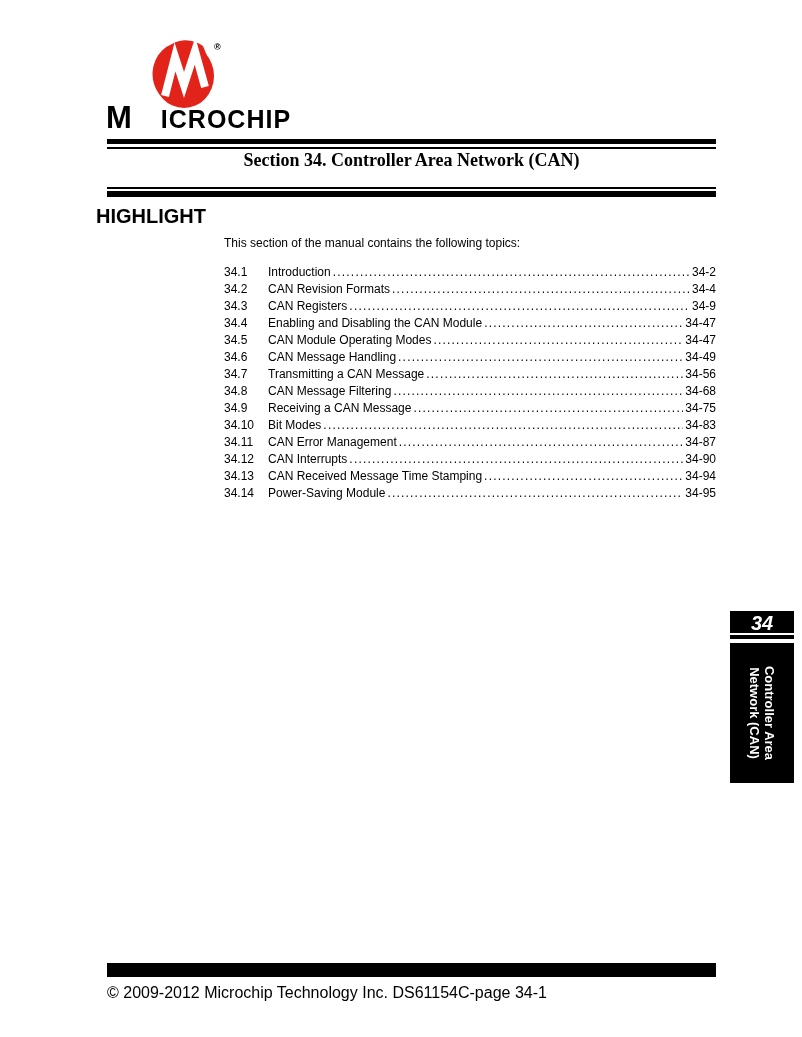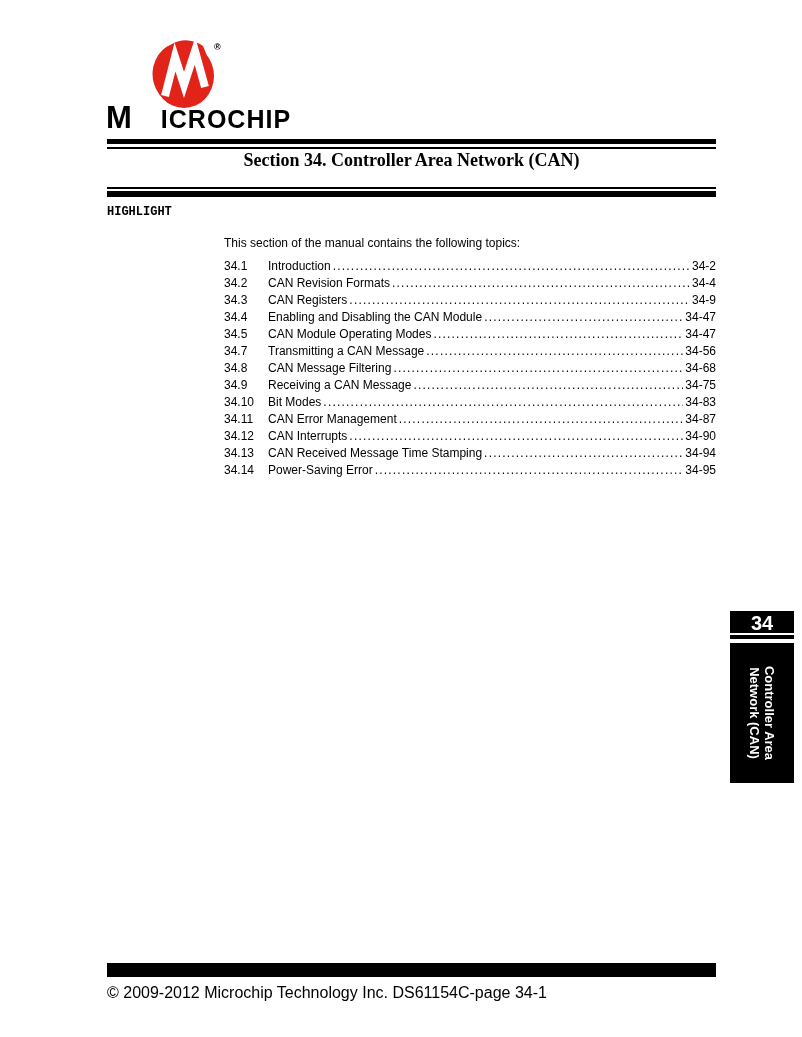--- a/index.html
+++ b/index.html
@@ -28,44 +28,44 @@
   .rule-bot-thin{top:187px;height:2px;}
   .rule-bot-thick{top:191px;height:6px;}
 
   .page-title{
     left:107px;top:150px;width:609px;text-align:center;
     font-family:"Liberation Serif","DejaVu Serif",serif;
     font-size:18px;font-weight:bold;white-space:nowrap;
   }
 
   
-  .highlight-heading{left:107px;top:205px;font-size:12px;font-weight:bold;font-family:Liberation Mono, monospace;}
+  .highlight-heading{left:96px;top:205px;font-size:20px;font-weight:bold;}
   .intro-text{left:224px;top:236px;font-size:12px;}
 
   
-  .toc{left:224px;top:258px;width:492px;}
+  .toc{left:224px;top:264px;width:492px;}
   .toc-row{
     display:flex;align-items:baseline;height:17px;
     font-size:12px;line-height:17px;white-space:nowrap;
   }
   .toc-num{flex:0 0 44px;}
   .toc-title{flex:0 0 auto;padding-right:2px;}
   .toc-leader{
     flex:1 1 auto;min-width:0;overflow:hidden;
     white-space:nowrap;letter-spacing:1.2px;
   }
   .toc-leader::after{
     content:"..................................................................................................................................................................";
   }
   .toc-page{flex:0 0 auto;padding-left:2px;text-align:right;}
 
   
   .tab-num{
     left:730px;top:611px;width:64px;height:28px;background:#000;
-    color:#fff;font-size:20px;font-weight:bold;text-align:center;line-height:25px;
+    color:#fff;font-size:20px;font-weight:bold;text-align:center;line-height:25px;font-style:italic;
   }
   .tab-num::after{
     content:"";position:absolute;left:0;right:0;bottom:4px;height:2px;background:#fff;
   }
   .tab-label-box{left:730px;top:643px;width:64px;height:140px;background:#000;}
   .tab-label-rot{
     position:absolute;left:50%;top:50%;width:140px;
     transform:translate(-50%,-50%) rotate(90deg);
     color:#fff;font-weight:bold;font-size:13px;line-height:15px;
     text-align:center;white-space:nowrap;
@@ -126,20 +126,26 @@
       <span class="toc-leader"></span>
       <span class="toc-page">34-47</span>
     </div>
     <div class="toc-row">
       <span class="toc-num">34.5</span>
       <span class="toc-title">CAN Module Operating Modes</span>
       <span class="toc-leader"></span>
       <span class="toc-page">34-47</span>
     </div>
     <div class="toc-row">
+      <span class="toc-num">34.6</span>
+      <span class="toc-title">CAN Message Handling</span>
+      <span class="toc-leader"></span>
+      <span class="toc-page">34-49</span>
+    </div>
+    <div class="toc-row">
       <span class="toc-num">34.7</span>
       <span class="toc-title">Transmitting a CAN Message</span>
       <span class="toc-leader"></span>
       <span class="toc-page">34-56</span>
     </div>
     <div class="toc-row">
       <span class="toc-num">34.8</span>
       <span class="toc-title">CAN Message Filtering</span>
       <span class="toc-leader"></span>
       <span class="toc-page">34-68</span>
@@ -169,21 +175,21 @@
       <span class="toc-page">34-90</span>
     </div>
     <div class="toc-row">
       <span class="toc-num">34.13</span>
       <span class="toc-title">CAN Received Message Time Stamping</span>
       <span class="toc-leader"></span>
       <span class="toc-page">34-94</span>
     </div>
     <div class="toc-row">
       <span class="toc-num">34.14</span>
-      <span class="toc-title">Power-Saving Error</span>
+      <span class="toc-title">Power-Saving Module</span>
       <span class="toc-leader"></span>
       <span class="toc-page">34-95</span>
     </div>
   </div>
 
 <div class="abs tab-num">34</div>
 <div class="abs tab-label-box">
   <div class="tab-label-rot">
     <span>Controller Area</span>
     <span>Network (CAN)</span>

